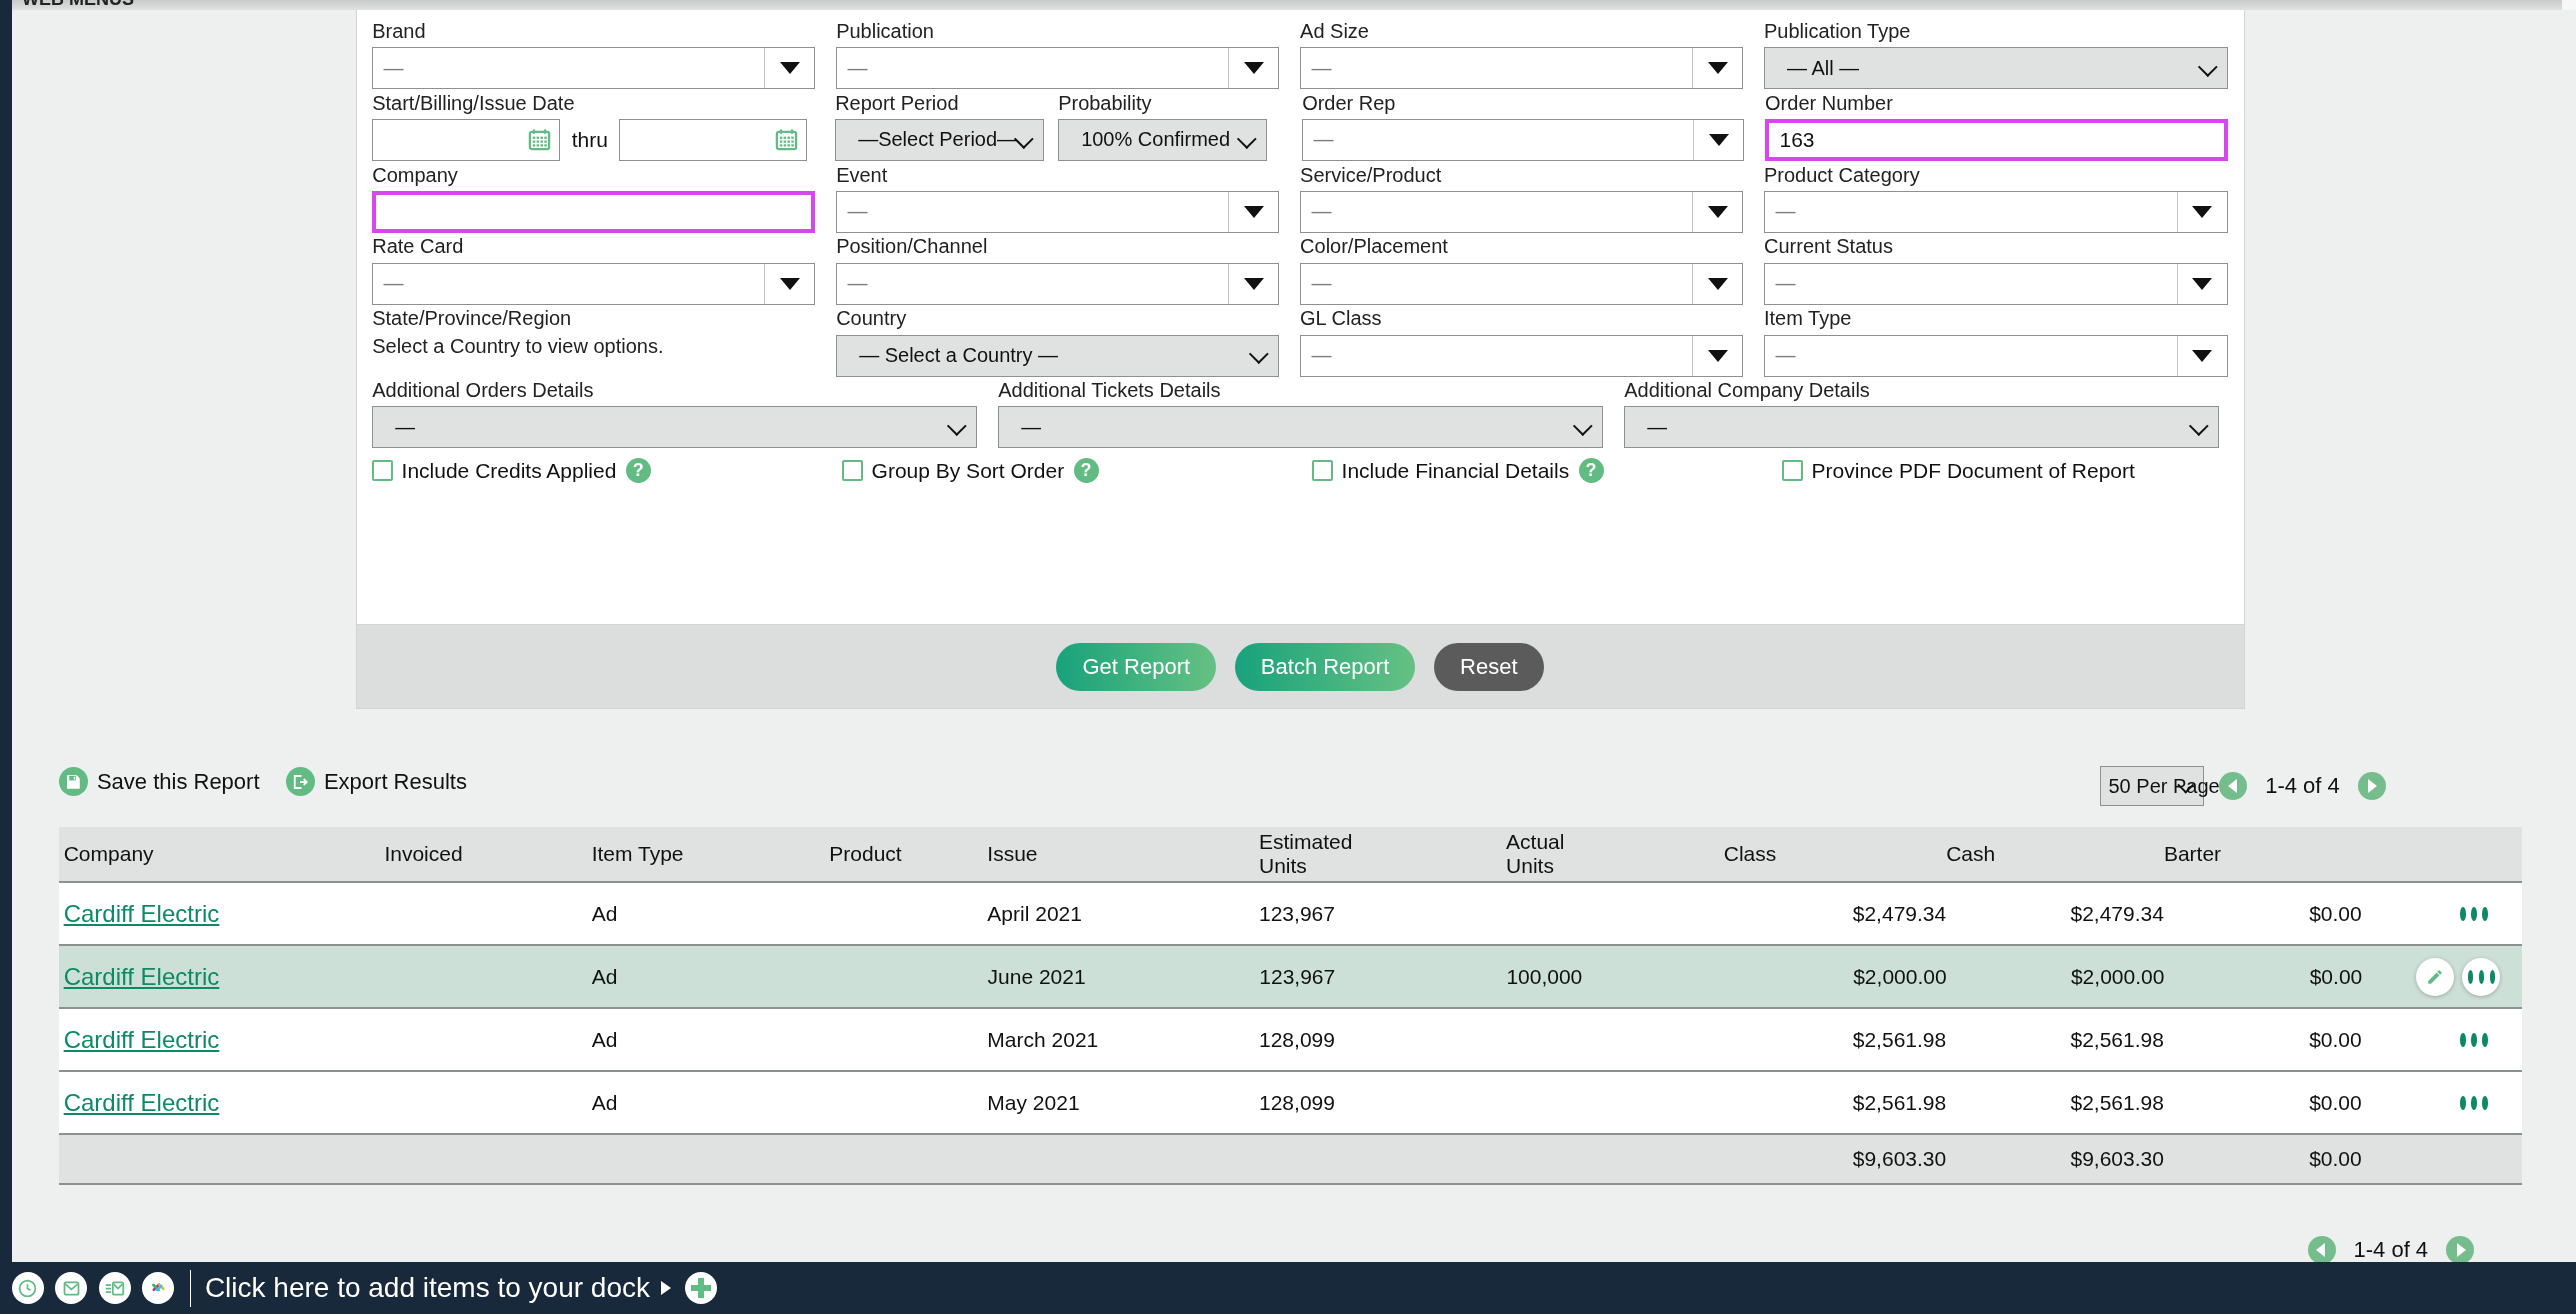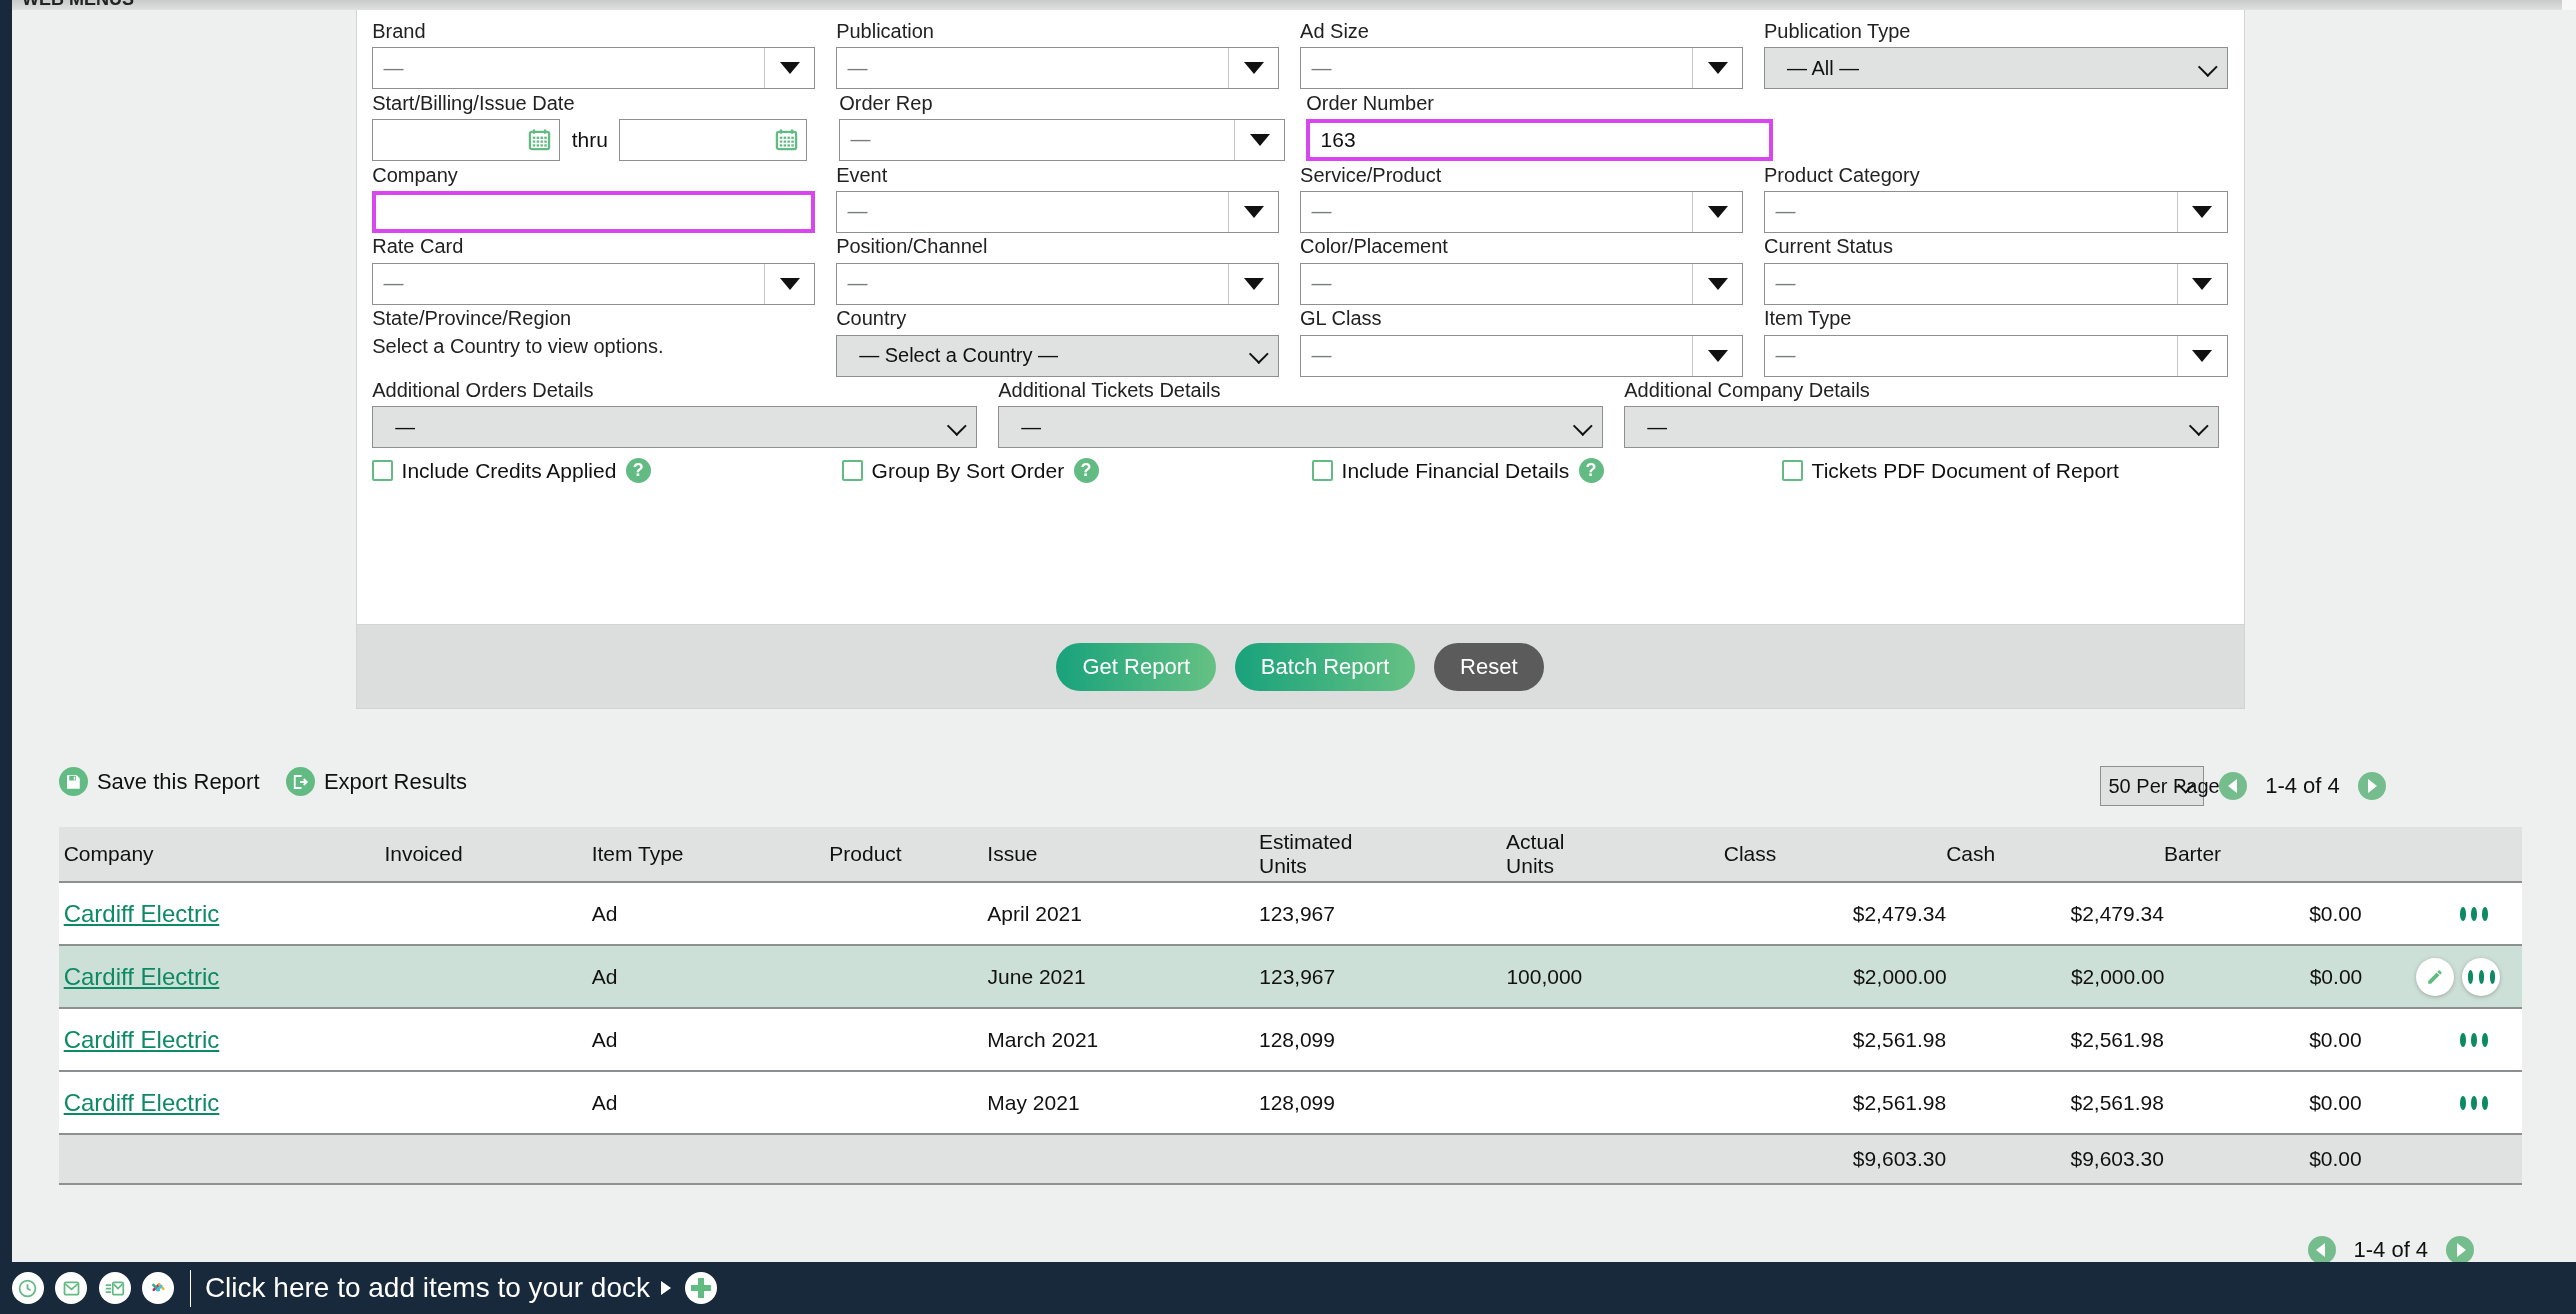--- a/index.html
+++ b/index.html
@@ -368,20 +368,36 @@
                   <rect x="5" y="17" width="2.6" height="2.4"></rect>
                     <rect x="9" y="17" width="2.6" height="2.4"></rect>
                   <rect x="13" y="17" width="2.6" height="2.4"></rect>
                     <rect x="17" y="17" width="2.6" height="2.4"></rect>
                 </g>
               </svg>
             </div>
           </div>
         </div>
 
+        <div class="fcol" style="display:flex;">
+          <div style="width:230px;">
+            <div class="flabel">Report Period</div>
+            <div class="nsel short-sel">
+              <span class="val">—Select Period—</span>
+              <span class="chev"></span>
+            </div>
+          </div>
+          <div style="width:230px;">
+            <div class="flabel">Probability</div>
+            <div class="nsel short-sel2">
+              <span class="val">100% Confirmed</span>
+              <span class="chev"></span>
+            </div>
+          </div>
+        </div>
 
         <div class="fcol">
           <div class="flabel">Order Rep</div>
           <div class="combo">
             <span class="val">—</span>
             <span class="arrowbox">
                 <span class="tri"></span>
               </span>
           </div>
         </div>
@@ -536,21 +552,21 @@
         <span class="chklabel">Group By Sort Order</span>
         <span class="qmark">?</span>
       </div>
       <div class="chkitem" style="width:470px">
         <span class="cbox"></span>
         <span class="chklabel">Include Financial Details</span>
         <span class="qmark">?</span>
       </div>
       <div class="chkitem">
         <span class="cbox"></span>
-        <span class="chklabel">Tickets PDF Document of Report</span>
+        <span class="chklabel">Province PDF Document of Report</span>
       </div>
     </div>
   </div>
 
   <div class="btnbar">
     <button class="btn green">Get Report</button>
     <button class="btn green">Batch Report</button>
     <button class="btn grey">Reset</button>
   </div>
 

